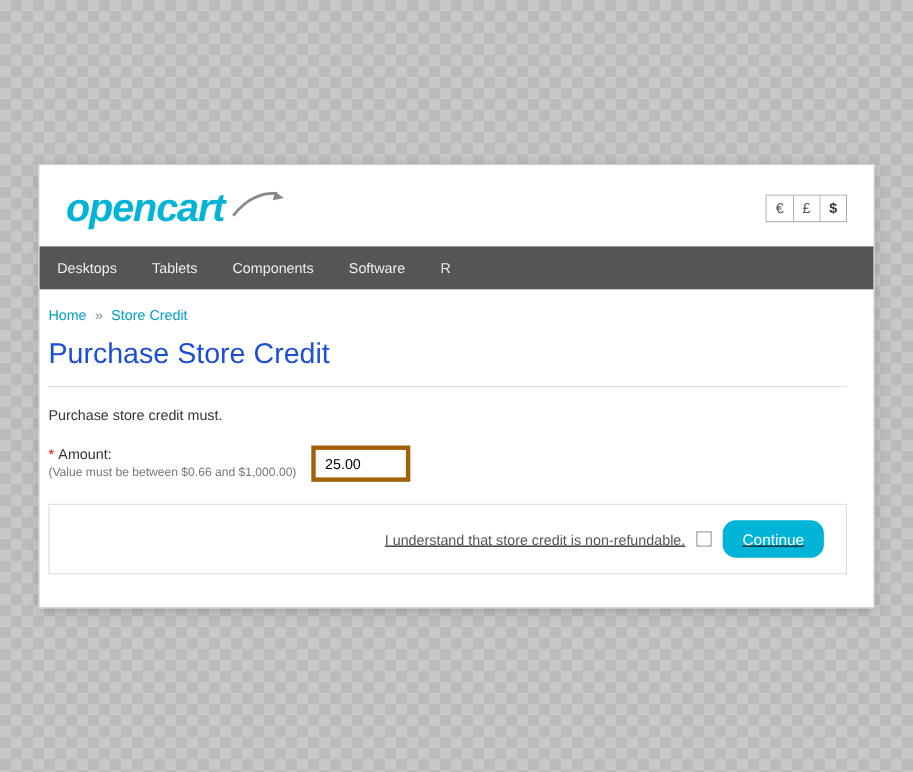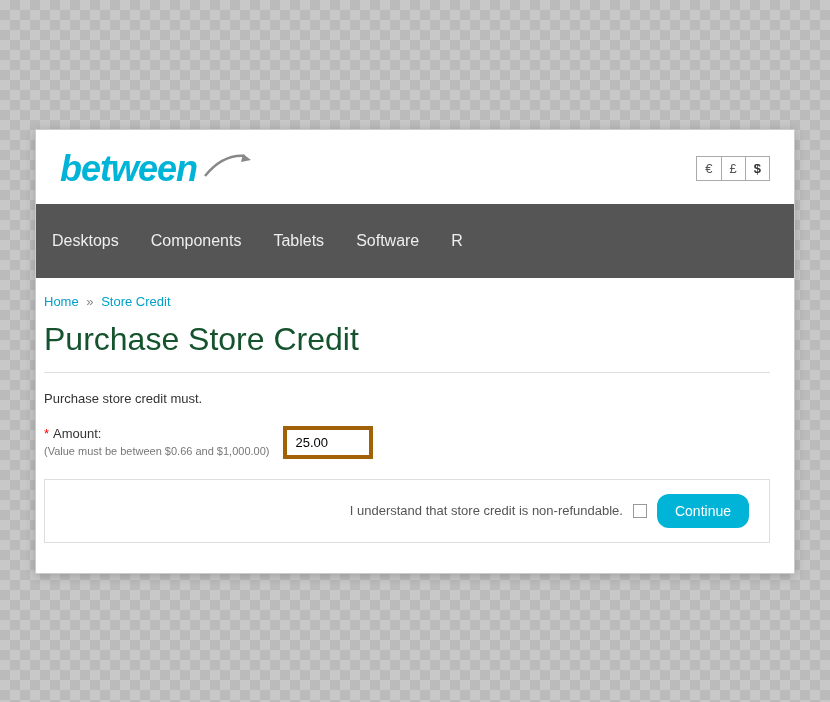--- a/index.html
+++ b/index.html
@@ -83,22 +83,22 @@
     
     .nav-bar {
       background: #555;
       padding: 0;
       display: flex;
       align-items: stretch;
     }
 
     .nav-item {
       color: #eee;
-      padding: 28px 16px;
-      font-size: 16px;
+      padding: 12px 16px;
+      font-size: 13px;
       cursor: pointer;
       white-space: nowrap;
     }
 
     
     .content {
       padding: 16px 24px 30px 8px;
     }
 
     
@@ -113,23 +113,23 @@
       text-decoration: none;
     }
 
     .breadcrumb .separator {
       margin: 0 4px;
       color: #888;
     }
 
     
     .page-title {
-      font-size: 32px;
+      font-size: 26px;
       font-weight: normal;
-      color: #14532d;
+      color: #1d4ed8;
       margin-bottom: 18px;
       border-bottom: 1px solid #ddd;
       padding-bottom: 14px;
     }
 
     
     .description {
       font-size: 13px;
       color: #333;
       margin-bottom: 20px;
@@ -177,20 +177,21 @@
 
     
     .confirm-box {
       border: 1px solid #ddd;
       padding: 14px 20px;
       display: flex;
       align-items: center;
       justify-content: flex-end;
       gap: 10px;
       margin-top: 10px;
+      text-decoration: underline;
     }
 
     .confirm-text {
       font-size: 13px;
       color: #555;
     }
 
     .checkbox-el {
       width: 14px;
       height: 14px;
@@ -211,40 +212,40 @@
       border-radius: 12px;
     }
   </style>
 </head>
 <body>
 
 <div class="browser-window">
 
   <div class="header">
     <div class="logo-area">
-      <span class="logo-text">between</span>
+      <span class="logo-text">opencart</span>
       <span class="logo-arrow">
         
         <svg width="50" height="28" viewBox="0 0 50 28">
           <path d="M2 24 Q20 2 42 4" stroke="#888" stroke-width="2.5" fill="none"></path>
           <polygon points="40,2 48,8 38,10" fill="#888"></polygon>
         </svg>
       </span>
     </div>
     <div class="currency-buttons">
       <button class="currency-btn">€</button>
       <button class="currency-btn">£</button>
       <button class="currency-btn active">$</button>
     </div>
   </div>
 
   <div class="nav-bar">
     <div class="nav-item">Desktops</div>
+    <div class="nav-item">Tablets</div>
     <div class="nav-item">Components</div>
-    <div class="nav-item">Tablets</div>
     <div class="nav-item">Software</div>
     <div class="nav-item">R</div>
   </div>
 
   <div class="content">
 
     <div class="breadcrumb">
       <a href="#">Home</a>
       <span class="separator">»</span>
       <a href="#">Store Credit</a>

